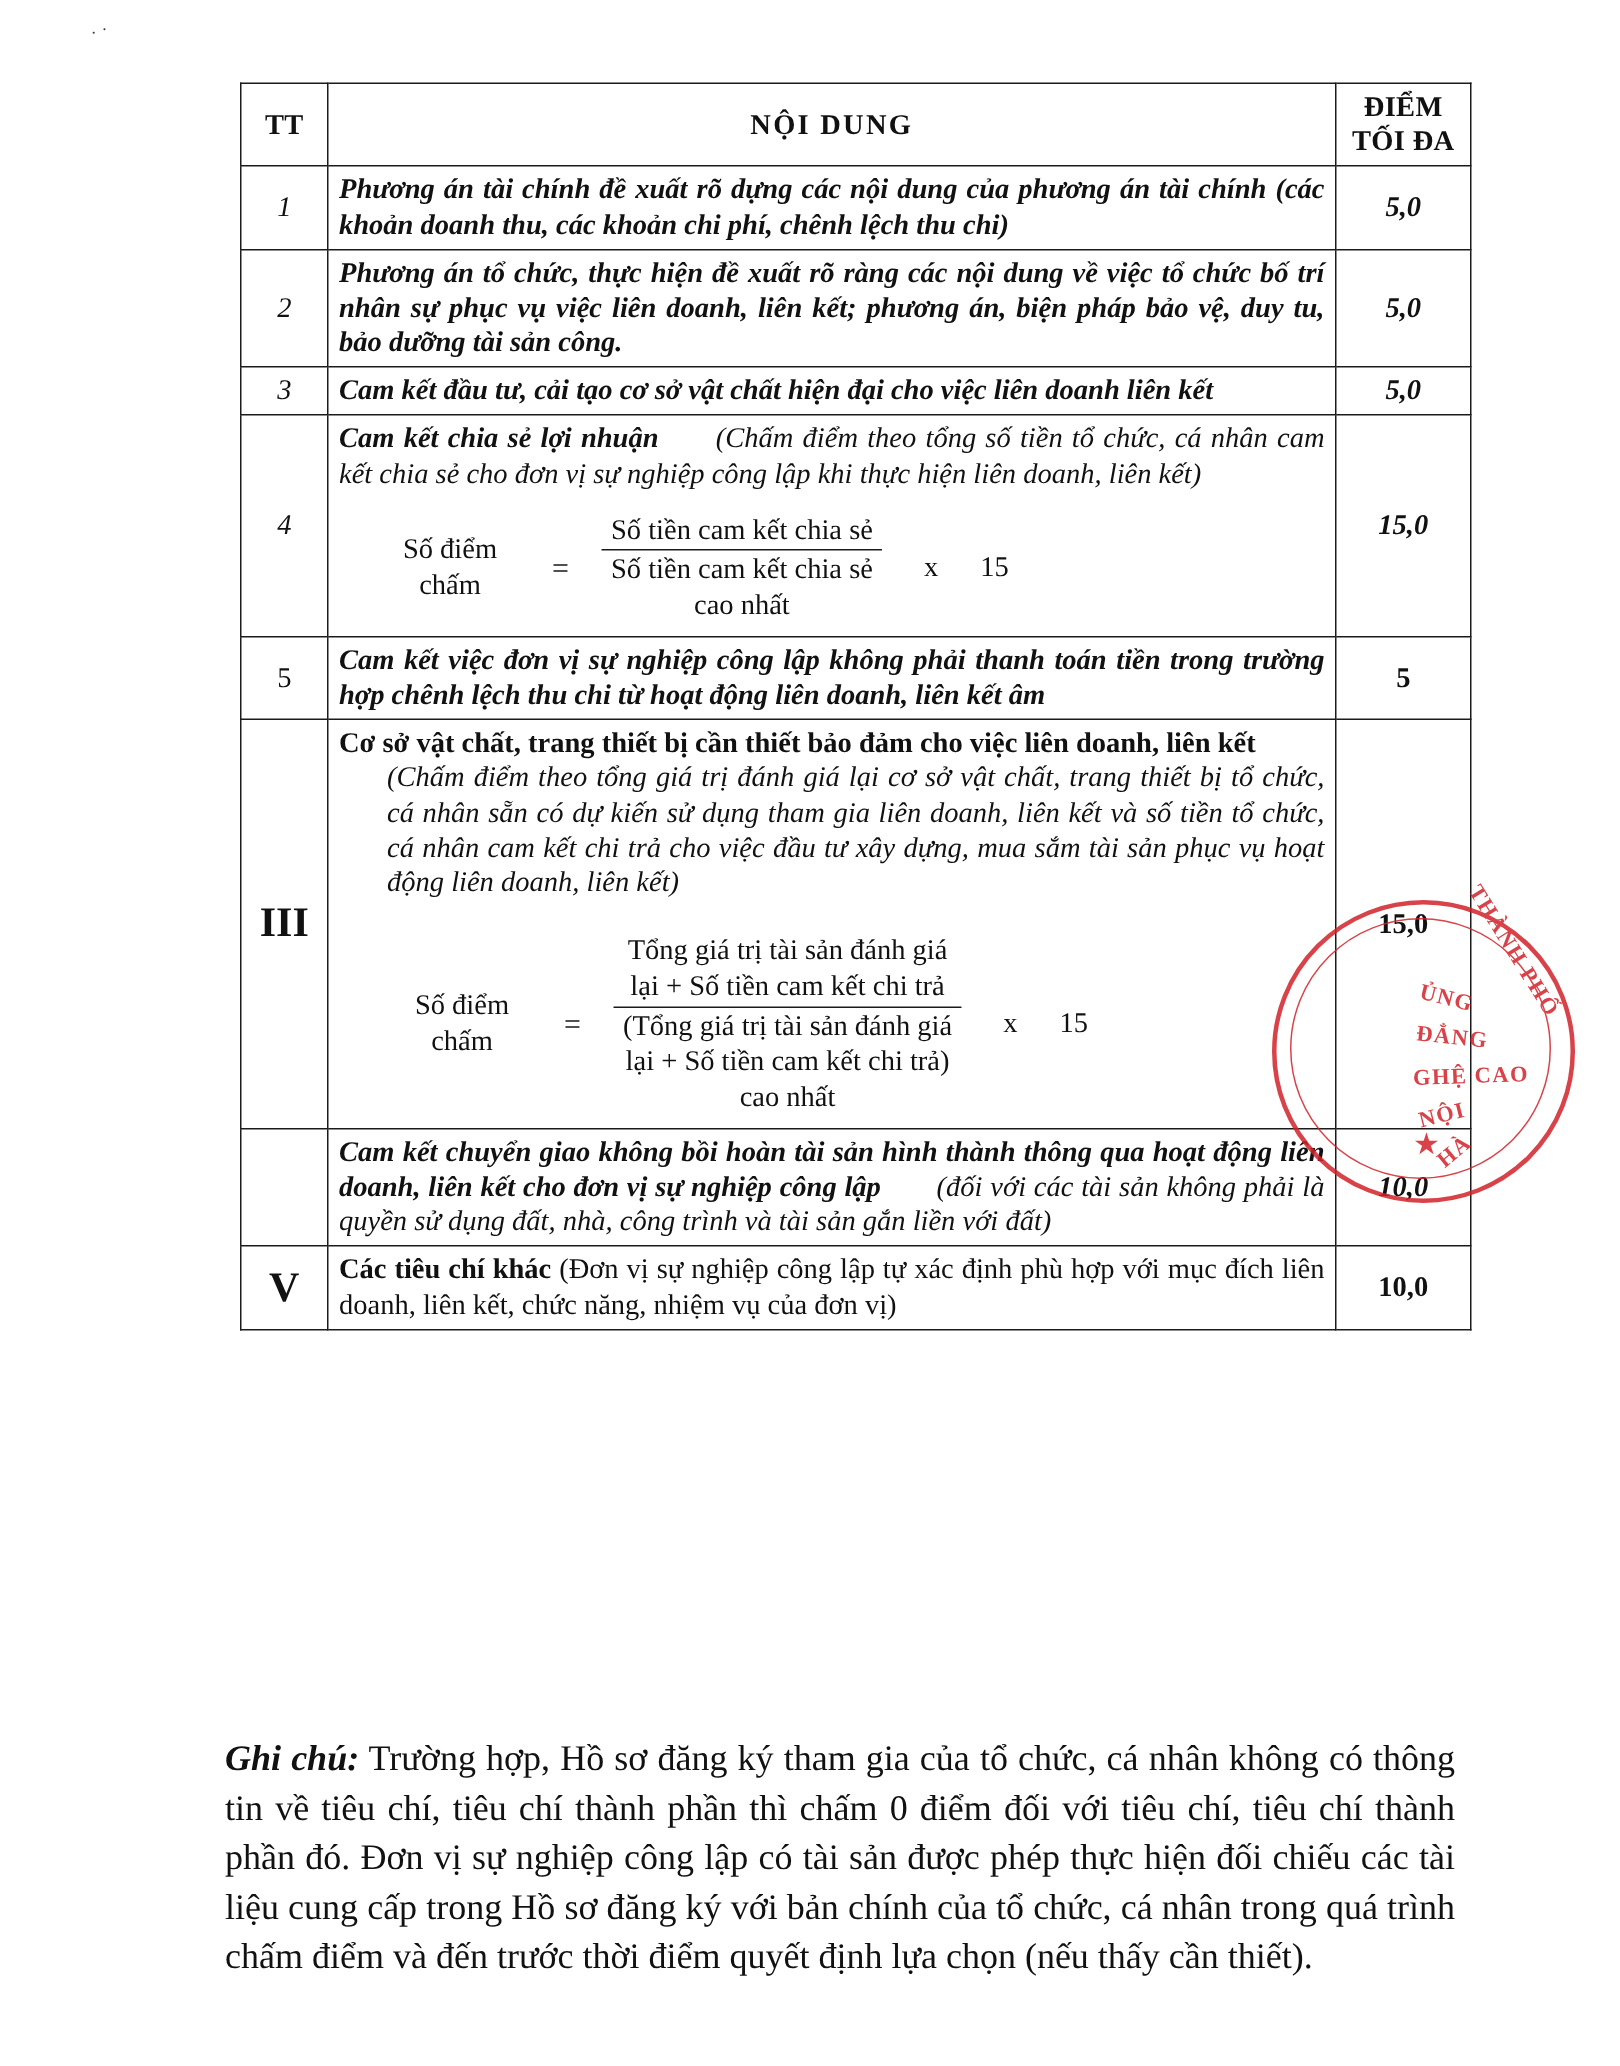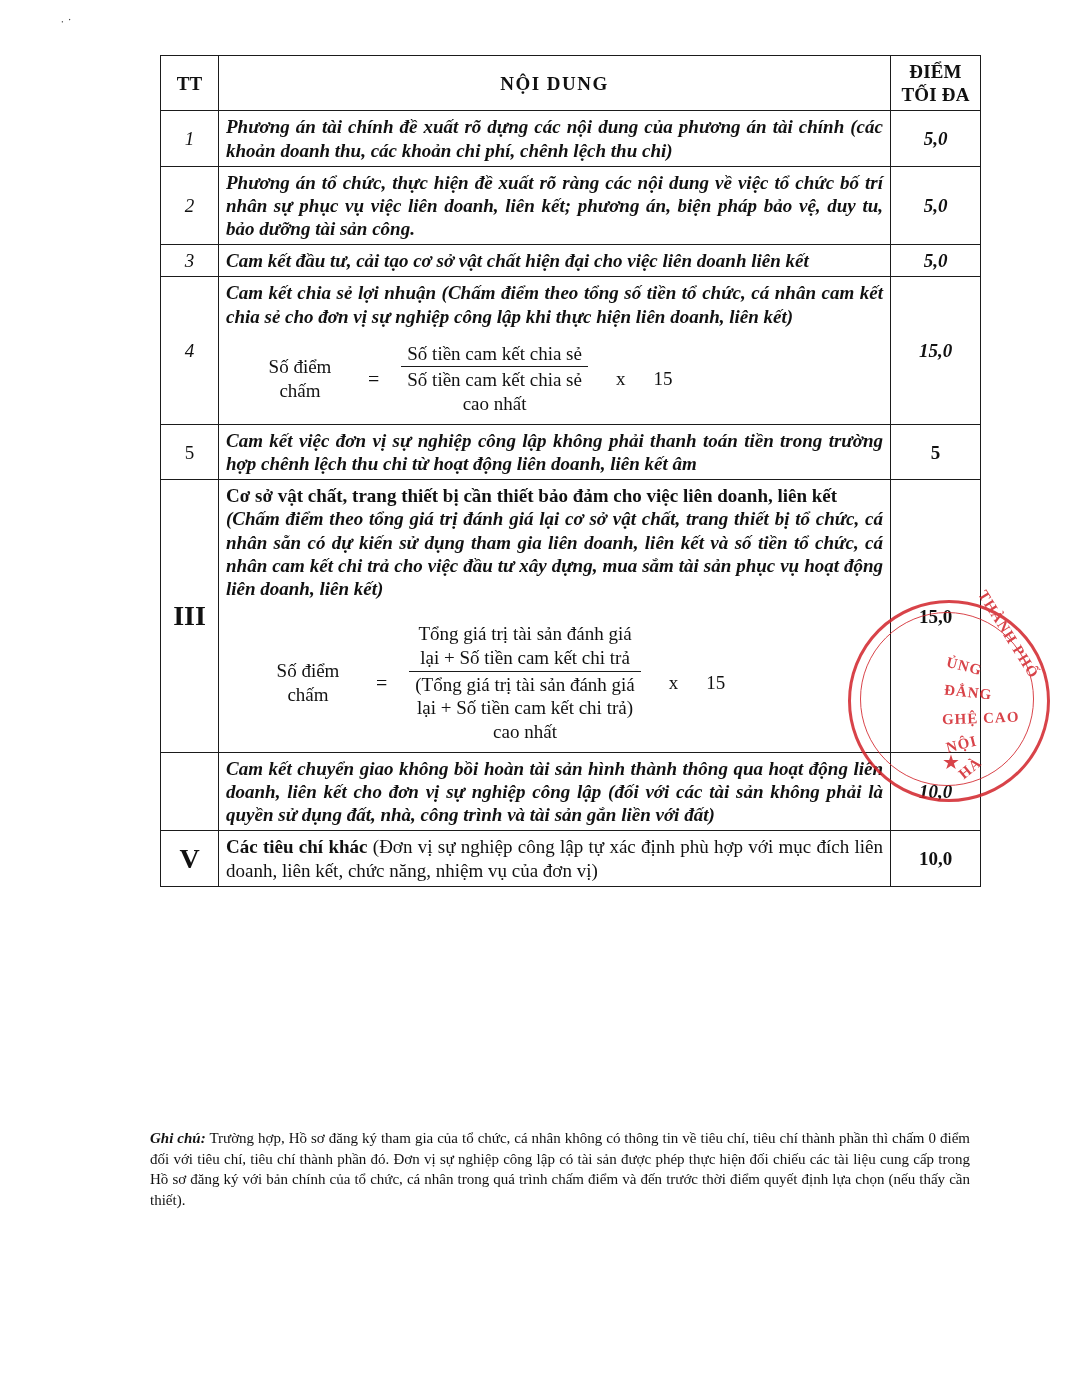--- a/index.html
+++ b/index.html
@@ -75,21 +75,21 @@
     font-style: italic;
     font-weight: bold;
     font-size: 20px;
   }
   .score.upright { font-style: normal; }
 
   .content {
     text-align: justify;
   }
   .it { font-style: italic; font-weight: bold; }
-  .it-light { font-style: italic; font-weight: bold; }
+  .it-light { font-style: italic; font-weight: normal; margin-left: 32px; }
   .bold { font-weight: bold; }
   .reg { font-style: normal; font-weight: normal; }
 
   
   .formula {
     display: flex;
     align-items: center;
     justify-content: flex-start;
     gap: 18px;
     margin: 14px 0 4px 28px;
@@ -123,23 +123,23 @@
   .total-row td {
     text-align: center;
     font-weight: bold;
     font-size: 20px;
     vertical-align: middle !important;
   }
 
   .note {
     position: absolute;
     left: 150px;
-    top: 1128px;
+    top: 1157px;
     width: 820px;
-    font-size: 15px;
+    font-size: 24px;
     line-height: 1.38;
     text-align: justify;
     font-family: Liberation Serif, serif;
   }
   .note .lbl { font-style: italic; font-weight: bold; }
 
   
   .stamp {
     position: absolute;
     left: 940px;

